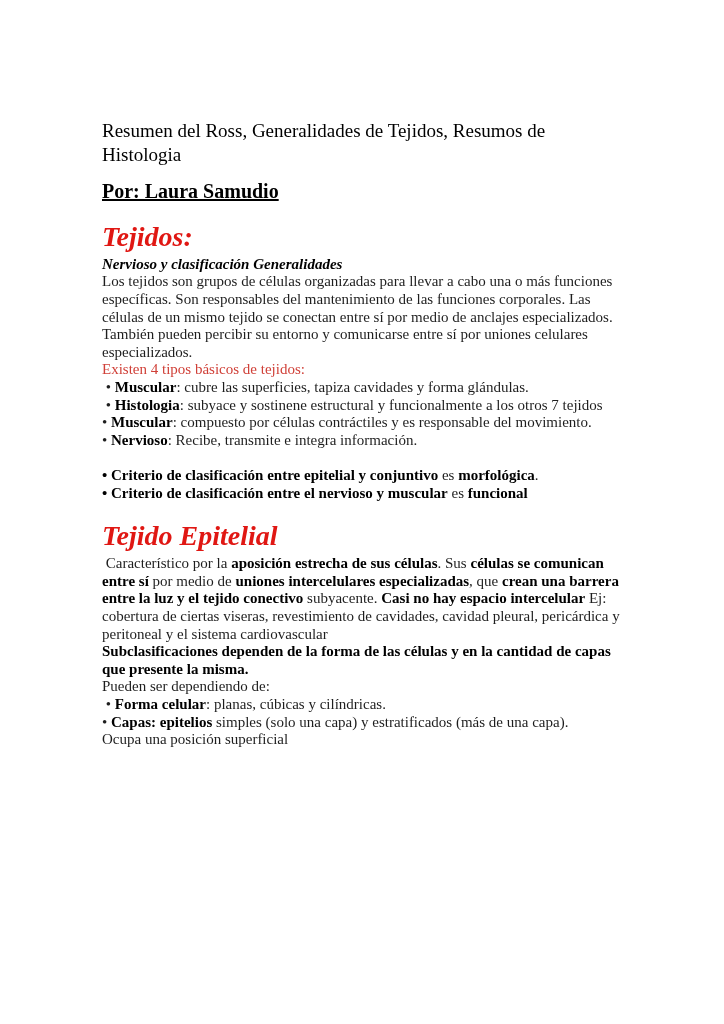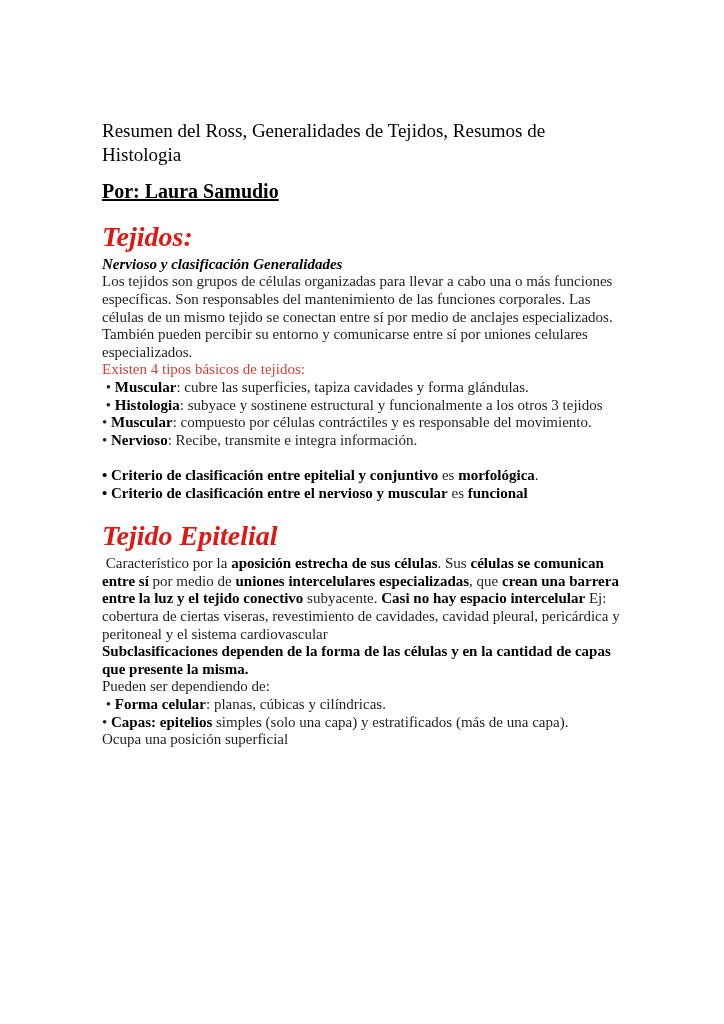--- a/index.html
+++ b/index.html
@@ -80,21 +80,21 @@
 
     <h2>Tejidos:</h2>
 
     <p class="subhead">Nervioso y clasificación Generalidades</p>
 
     <p class="line">Los tejidos son grupos de células organizadas para llevar a cabo una o más funciones específicas. Son responsables del mantenimiento de las funciones corporales. Las células de un mismo tejido se conectan entre sí por medio de anclajes especializados. También pueden percibir su entorno y comunicarse entre sí por uniones celulares especializados.</p>
 
     <p class="line lead-red">Existen 4 tipos básicos de tejidos:</p>
 
     <p class="line"><span> • </span><span class="b">Muscular</span><span>: cubre las superficies, tapiza cavidades y forma glándulas.</span></p>
-    <p class="line"><span> • </span><span class="b">Histologia</span><span>: subyace y sostinene estructural y funcionalmente a los otros 3 tejidos</span></p>
+    <p class="line"><span> • </span><span class="b">Histologia</span><span>: subyace y sostinene estructural y funcionalmente a los otros 7 tejidos</span></p>
     <p class="line"><span>• </span><span class="b">Muscular</span><span>: compuesto por células contráctiles y es responsable del movimiento.</span></p>
     <p class="line"><span>• </span><span class="b">Nervioso</span><span>: Recibe, transmite e integra información.</span></p>
 
     <div class="criteria">
       <p class="line"><span class="b">• Criterio de clasificación entre epitelial y conjuntivo</span><span> es </span><span class="b">morfológica</span><span>.</span></p>
       <p class="line"><span class="b">• Criterio de clasificación entre el nervioso y muscular</span><span> es </span><span class="b">funcional</span><span></span></p>
     </div>
 
     <h2>Tejido Epitelial</h2>
 

